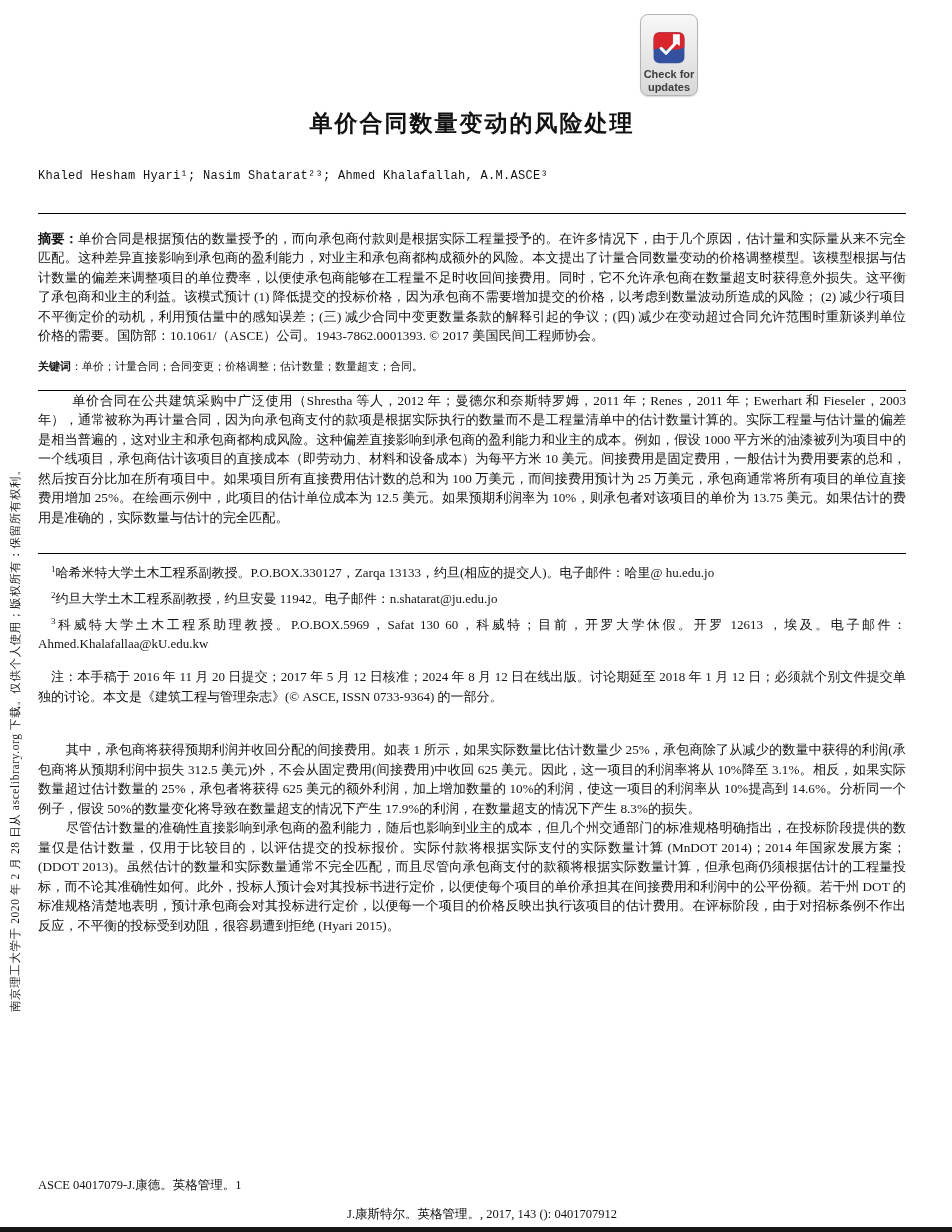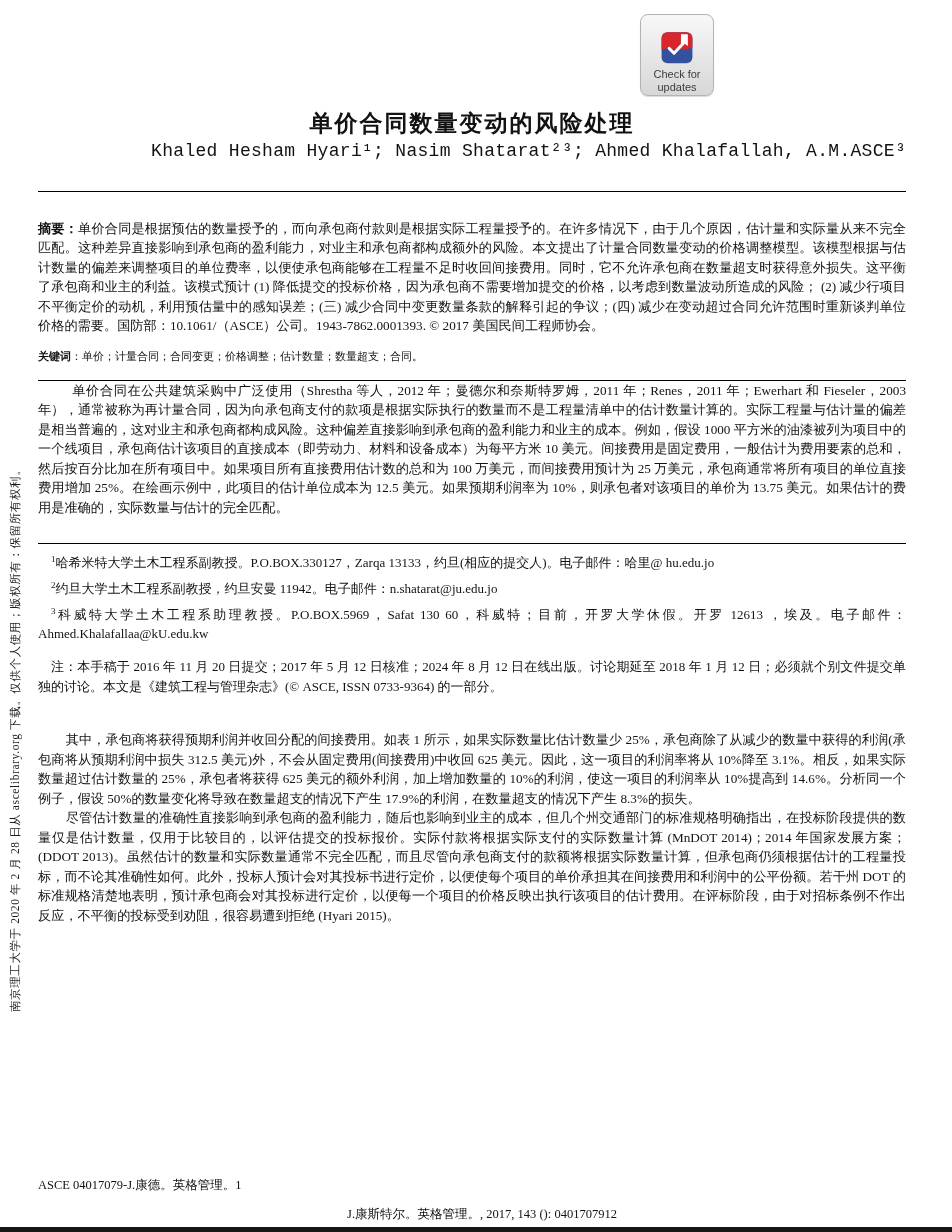--- a/index.html
+++ b/index.html
@@ -23,58 +23,59 @@
     white-space:nowrap;
     font-size:11.5px;
     letter-spacing:0.6px;
     color:#1c1c1c;
   }
 
   
   .badge {
     position:absolute;
     left:640px; top:14px;
-    width:74px; height:82px;
+    width:58px; height:82px;
     border:1px solid #b3b3b3;
     border-radius:8px;
     background:linear-gradient(#f8f8f8,#d7d7d7);
     display:flex; flex-direction:column; align-items:center;
     padding-top:17px;
     cursor:pointer;
     box-shadow:0 1px 1px rgba(0,0,0,0.15);
+    font-weight:bold;
   }
   .badge .cm-icon { width:42px; height:42px; display:block; }
   .badge .cm-text {
     margin-top:4px;
     font-family:"Liberation Sans","DejaVu Sans",sans-serif;
     font-size:11px; line-height:1.25;
     color:#3d3d3d; text-align:center;
   }
 
   .title {
     margin-top:108px;
     text-align:center;
     font-size:23px;
     font-weight:700;
     letter-spacing:2px;
   }
   .authors {
-    margin-top:2px;
-    text-align:right;
+    margin-top:30px;
+    text-align:left;
     font-family:"Liberation Mono","DejaVu Sans Mono",monospace;
-    font-size:18px;
+    font-size:12px;
     letter-spacing:0.3px;
   }
 
   hr.rule { border:none; border-top:1.6px solid #000; margin-top:30px; }
   hr.rule2 { border:none; border-top:1.2px solid #000; margin-top:15px; }
   hr.rule3 { border:none; border-top:1px solid #000; margin-top:26px; }
 
   p.abstract {
-    margin-top:27px;
+    margin-top:15px;
     font-size:13.2px;
     line-height:1.47;
     text-align:justify;
   }
   p.abstract b, p.keywords b { font-weight:700; }
   p.keywords {
     margin-top:13px;
     font-size:11px;
     line-height:1.47;
   }

